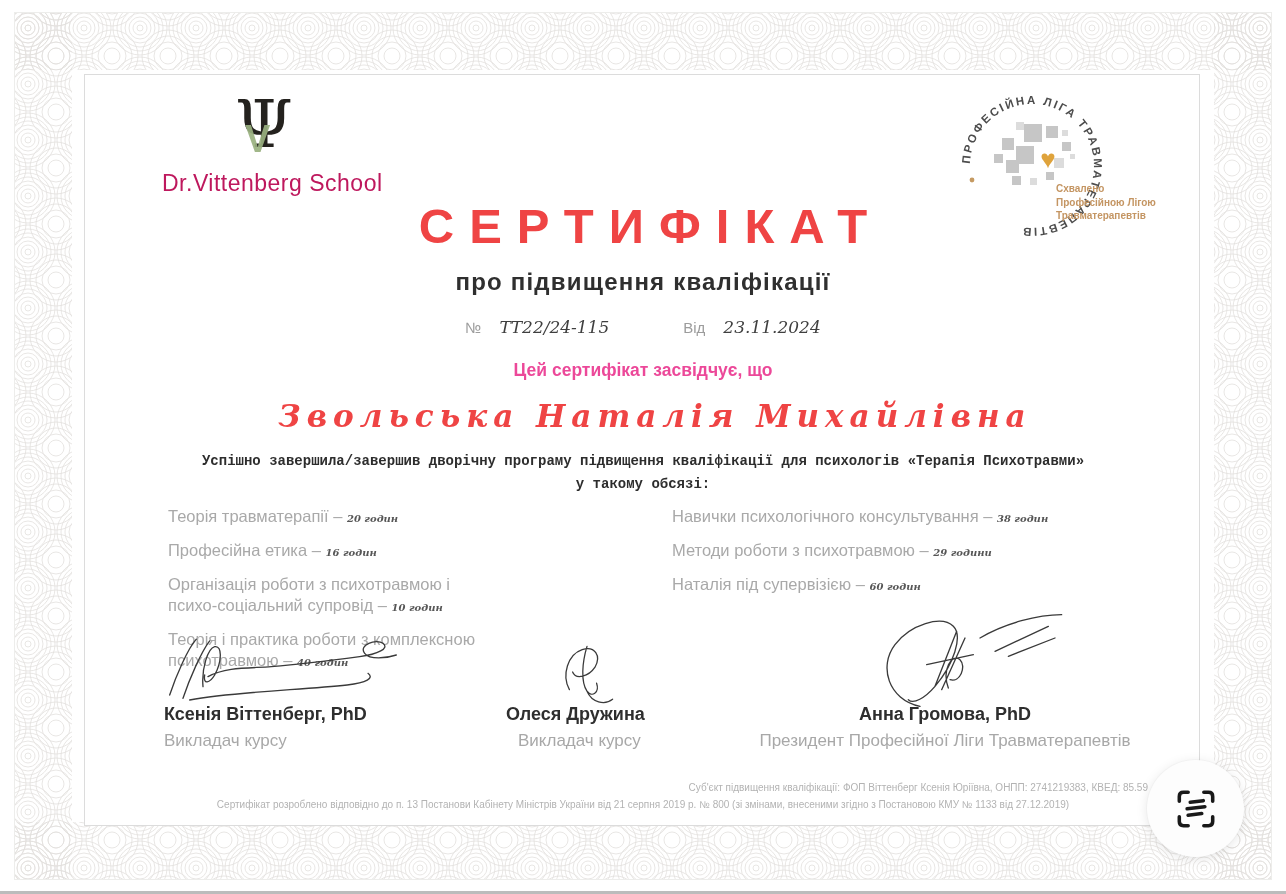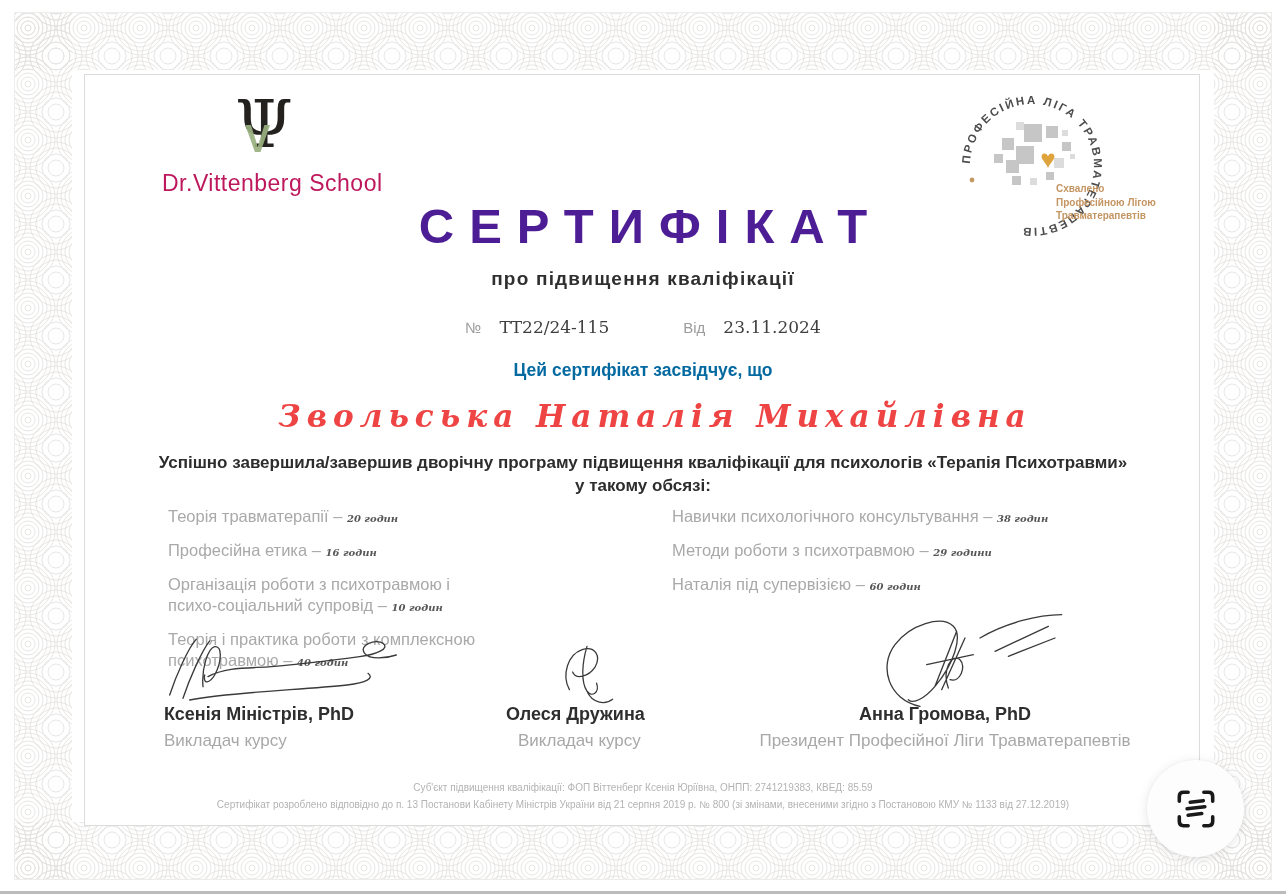--- a/index.html
+++ b/index.html
@@ -13,52 +13,52 @@
   .psi-wrap{left:214px;top:92px;width:100px;height:80px;text-align:center;}
   .psi{font-family:"DejaVu Serif",serif;font-size:66px;line-height:66px;color:#24221e;font-weight:400;}
   .psi-v{position:absolute;left:31px;top:26px;font-family:"Liberation Sans",sans-serif;
          font-weight:700;font-size:38px;opacity:.92;}
   .school{left:162px;top:170px;width:300px;font-size:23px;color:#be185d;letter-spacing:.5px;}
   
   .stamp-svg{left:950px;top:84px;}
   .approved{left:1056px;top:182px;width:140px;font-size:10px;line-height:13.5px;font-weight:700;}
   
   .title{left:0;top:198px;width:1286px;text-align:center;font-size:49px;font-weight:700;
-         color:#4c1d95;letter-spacing:15px;text-indent:15px;}
-  .subtitle{left:0;top:268px;width:1286px;text-align:center;font-size:19px;font-weight:700;
+         color:#ef4444;letter-spacing:15px;text-indent:15px;}
+  .subtitle{left:0;top:268px;width:1286px;text-align:center;font-size:24px;font-weight:700;
             color:#2f2f2f;letter-spacing:1.2px;}
   .meta-row{left:0;top:317px;width:1286px;display:flex;justify-content:center;align-items:baseline;}
   .meta-label{font-size:15px;color:#9c9c9c;}
-  .meta-value{font-family:"DejaVu Serif",serif;font-size:17px;color:#3f3f3f;}
+  .meta-value{font-family:"DejaVu Serif",serif;font-style:italic;font-size:17px;color:#3f3f3f;}
   .gap18{width:18px;}.gap74{width:74px;}
-  .certifies{left:0;top:360px;width:1286px;text-align:center;font-size:17.5px;font-weight:700;color:#0369a1;}
+  .certifies{left:0;top:360px;width:1286px;text-align:center;font-size:17.5px;font-weight:700;color:#ec4899;}
   .holder{left:12px;top:398px;width:1286px;text-align:center;font-family:"DejaVu Serif",serif;
           font-style:italic;font-weight:700;font-size:31px;color:#ef4444;letter-spacing:6px;}
-  .program{left:0;width:1286px;text-align:center;font-size:17px;font-weight:700;color:#2d2d2d;}
+  .program{left:0;width:1286px;text-align:center;font-size:14px;font-weight:700;color:#2d2d2d;font-family:Liberation Mono, monospace;}
   .p1{top:453px;} .p2{top:476px;}
   
   .col{width:472px;}
   .col-left{left:168px;top:506px;}
   .col-right{left:672px;top:506px;}
   .course{margin-bottom:11px;font-size:16.5px;line-height:21px;color:#a9a9a9;}
   .course .lbl{white-space:pre-line;}
   .course .hrs{font-family:"DejaVu Serif",serif;font-style:italic;font-weight:700;
                font-size:10px;color:#565656;}
   
   .sig-path{fill:none;stroke:#3a3a3a;stroke-width:1.6;stroke-linecap:round;stroke-linejoin:round;}
   .sig-name{font-size:18px;font-weight:700;color:#2e2e2e;}
   .sig-role{font-size:17px;color:#a8a8a8;}
   .n1{left:164px;top:704px;} .r1{left:164px;top:731px;}
   .n2{left:506px;top:704px;} .r2{left:518px;top:731px;}
   .n3{left:770px;top:704px;width:350px;text-align:center;}
   .r3{left:740px;top:731px;width:410px;text-align:center;}
   .sg1{left:158px;top:628px;} .sg2{left:537px;top:640px;} .sg3{left:855px;top:613px;}
   
   .footer{left:138px;width:1010px;text-align:center;font-size:10px;color:#b3b3b3;}
-  .f1{top:782px;} .f2{top:799px;}
+  .f1{top:782px;text-align:right;} .f2{top:799px;}
   
   .fab{position:absolute;left:1147px;top:760px;width:97px;height:97px;border-radius:50%;
        background:#fdfdfd;z-index:6;box-shadow:0 2px 12px rgba(0,0,0,.10),0 0 0 1px rgba(0,0,0,.02);
        display:flex;align-items:center;justify-content:center;cursor:pointer;}
   .scan-stroke{fill:none;stroke:#191919;stroke-width:3.4;stroke-linecap:round;stroke-linejoin:round;}
 </style>
 </head>
 <body>
 
 <div class="page">
@@ -191,21 +191,21 @@
   <svg class="abs sg1" width="250" height="84" viewBox="0 0 300 84">
     <path class="sig-path" d="M14 72 C22 48 36 16 46 5 M30 76 C38 52 52 20 62 7 M54 62 C52 40 60 16 68 14 C78 12 76 34 68 48 C62 58 54 60 56 48 M60 50 C82 38 110 40 136 38 C172 35 212 30 242 26 C264 23 278 16 270 10 C262 4 240 12 248 22 C254 30 274 28 286 24 M38 78 C92 68 172 66 227 60 C250 57 260 52 252 46"></path>
   </svg>
   <svg class="abs sg2" width="100" height="72" viewBox="0 0 100 90">
     <path class="sig-path" d="M28 62 C18 44 26 18 44 12 C60 7 68 20 60 34 C52 46 36 50 32 40 M50 8 C44 28 42 52 50 64 C56 72 66 66 62 54 M50 64 C56 78 72 82 82 74"></path>
   </svg>
   <svg class="abs sg3" width="250" height="100" viewBox="0 0 300 120">
     <path class="sig-path" d="M78 112 C40 104 28 64 48 38 C66 14 104 2 118 16 C130 28 118 62 96 88 C84 102 70 110 64 104 M96 88 L122 22 M104 92 L132 30 M112 90 C104 68 116 48 126 56 C134 64 126 84 114 80 M86 62 L142 50 M150 30 C180 12 220 2 248 2 M168 46 L232 16 M184 52 L240 30"></path>
   </svg>
 
-  <div class="abs sig-name n1">Ксенія Міністрів, PhD</div>
+  <div class="abs sig-name n1">Ксенія Віттенберг, PhD</div>
   <div class="abs sig-role r1">Викладач курсу</div>
   <div class="abs sig-name n2">Олеся Дружина</div>
   <div class="abs sig-role r2">Викладач курсу</div>
   <div class="abs sig-name n3">Анна Громова, PhD</div>
   <div class="abs sig-role r3">Президент Професійної Ліги Травматерапевтів</div>
 
   <div class="abs footer f1">Суб'єкт підвищення кваліфікації: ФОП Віттенберг Ксенія Юріївна, ОНПП: 2741219383, КВЕД: 85.59</div>
   <div class="abs footer f2">Сертифікат розроблено відповідно до п. 13 Постанови Кабінету Міністрів України від 21 серпня 2019 р. № 800 (зі змінами, внесеними згідно з Постановою КМУ № 1133 від 27.12.2019)</div>
 
   <div class="fab">

